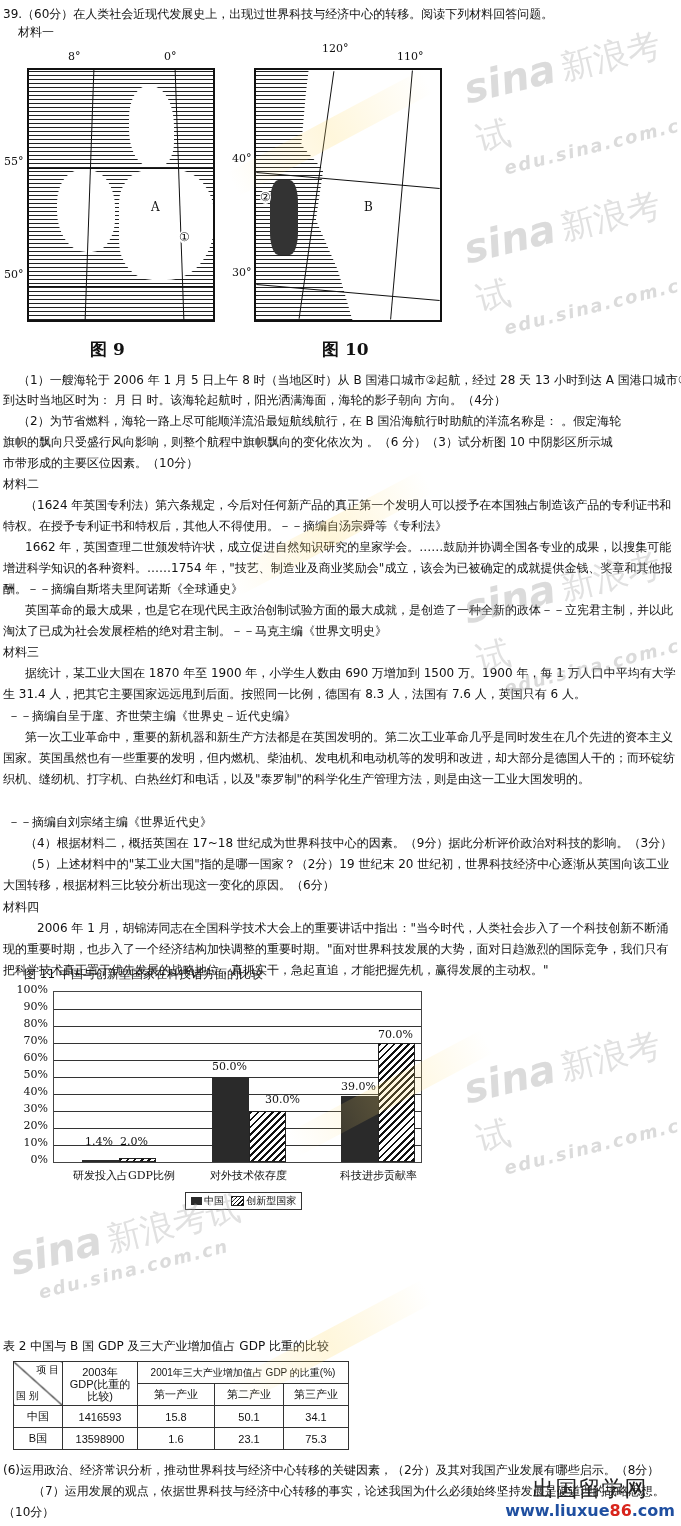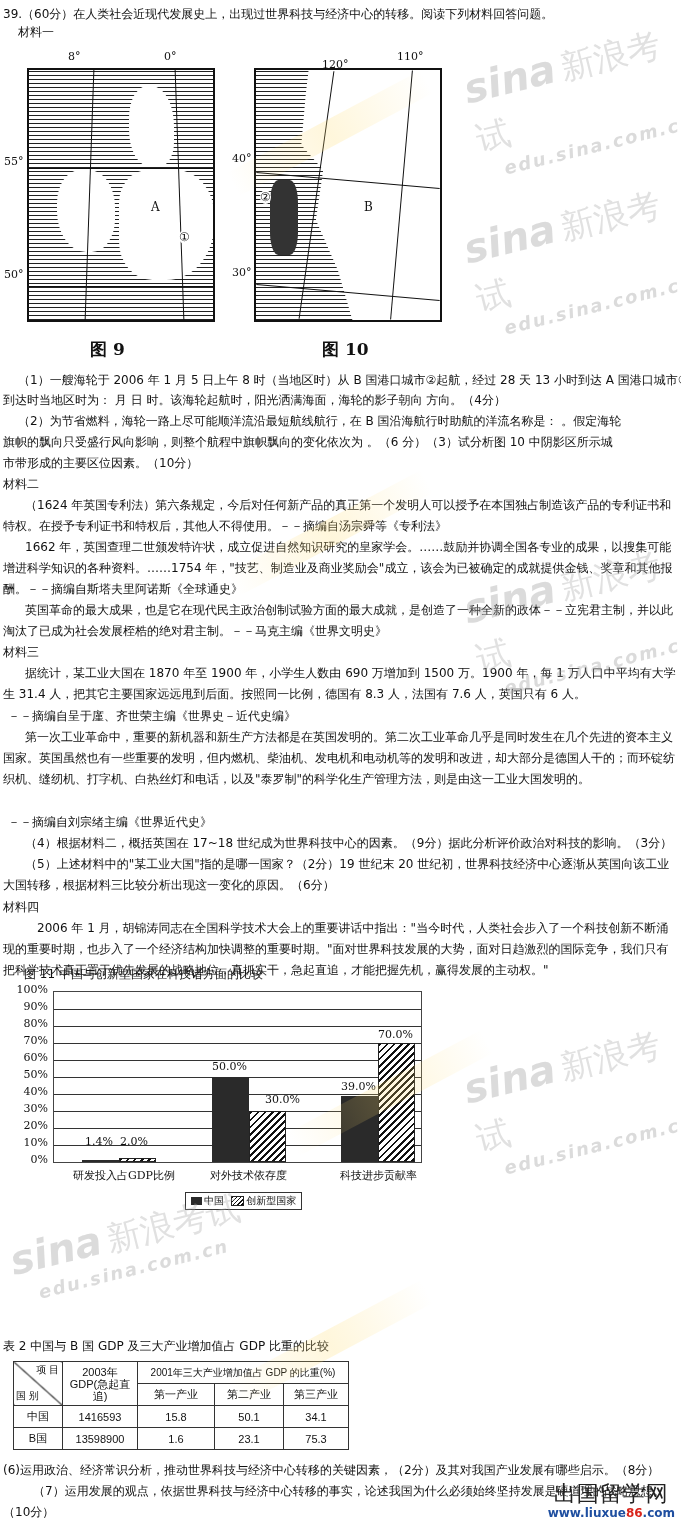--- a/index.html
+++ b/index.html
@@ -31,21 +31,21 @@
   .legend { position:absolute; left:185px; top:1192px; border:1px solid #333; padding:1px 5px; font-size:10px; white-space:nowrap; background:#fff; }
   .legend .sw { display:inline-block; width:11px; height:8px; vertical-align:middle; margin-right:2px; }
   
   table.t2 { position:absolute; left:13px; top:1361px; border-collapse:collapse; font-size:11px; }
   table.t2 td { border:1px solid #333; text-align:center; padding:0 4px; height:21px; font-family:"Liberation Sans",sans-serif; }
   .diag { position:relative; width:48px; height:40px; padding:0 !important; background:linear-gradient(to top right, transparent calc(50% - 1px), #111 50%, transparent calc(50% + 1px)); }
   .diag .tr { position:absolute; right:3px; top:1px; font-size:10px; }
   .diag .bl { position:absolute; left:2px; bottom:2px; font-size:10px; }
   .logo { position:absolute; right:6px; bottom:6px; text-align:center; }
   .logo .big { font-size:22px; color:#222; letter-spacing:1px; line-height:24px; }
-  .logo .url { font-size:12px; font-weight:bold; color:#1f4fa0; }
+  .logo .url { font-size:16px; font-weight:bold; color:#1f4fa0; }
   .logo .url .red { color:#d8251c; }
 </style>
 </head>
 <body>
 
 <div class="line" style="top:4px;left:3px;">39.（60分）在人类社会近现代发展史上，出现过世界科技与经济中心的转移。阅读下列材料回答问题。</div>
 <div class="line" style="top:22px;left:18px;">材料一</div>
 
 <div>
   <div class="tick" style="left:68px;top:50px;">8°</div>
@@ -60,21 +60,21 @@
     <div class="gl" style="left:150px;top:0;width:1px;height:250px;transform:rotate(-2deg);"></div>
     <div class="gl" style="left:0;top:98px;width:184px;height:1px;"></div>
     <div class="gl" style="left:0;top:216px;width:184px;height:1px;"></div>
     <div class="tick" style="left:122px;top:130px;font-size:12px;">A</div>
     <div class="tick" style="left:150px;top:160px;font-size:12px;background:#fff;border-radius:50%;">①</div>
   </div>
   <div class="figcap" style="left:90px;top:338px;">图 9</div>
 </div>
 
 <div>
-  <div class="tick" style="left:322px;top:58px;text-align:right;">120°</div>
+  <div class="tick" style="left:322px;top:42px;text-align:right;">120°</div>
   <div class="tick" style="left:397px;top:50px;">110°</div>
   <div class="tick" style="left:232px;top:152px;">40°</div>
   <div class="tick" style="left:232px;top:266px;">30°</div>
   <div class="map" style="left:254px;top:68px;width:184px;height:250px;">
     <div class="land" style="left:38px;top:0;width:146px;height:250px;clip-path:polygon(10% 0,100% 0,100% 100%,40% 100%,30% 80%,15% 60%,20% 40%,5% 30%,8% 10%);"></div>
     <div style="position:absolute;left:14px;top:110px;width:28px;height:75px;background:#333;border-radius:30%;"></div>
     <div class="gl" style="left:60px;top:0;width:1px;height:250px;transform:rotate(8deg);"></div>
     <div class="gl" style="left:145px;top:0;width:1px;height:250px;transform:rotate(5deg);"></div>
     <div class="gl" style="left:0;top:110px;width:184px;height:1px;transform:rotate(5deg);"></div>
     <div class="gl" style="left:0;top:222px;width:184px;height:1px;transform:rotate(5deg);"></div>
@@ -159,21 +159,21 @@
 </div>
 
 <div class="line" style="top:1336px;left:3px;">表 2  中国与 B 国 GDP 及三大产业增加值占 GDP 比重的比较</div>
 <table class="t2">
   <tbody>
       <tr>
     <td rowspan="2" class="diag">
       <span class="tr">项 目</span>
       <span class="bl">国 别</span>
     </td>
-    <td rowspan="2" style="width:66px;line-height:12px;">2003年 GDP(急起直追)</td>
+    <td rowspan="2" style="width:66px;line-height:12px;">2003年 GDP(比重的比较)</td>
     <td colspan="3" style="font-size:10px;">2001年三大产业增加值占 GDP 的比重(%)</td>
   </tr>
   <tr>
     <td style="width:68px;">第一产业</td>
     <td style="width:60px;">第二产业</td>
     <td style="width:56px;">第三产业</td>
   </tr>
   <tr>
     <td>中国</td>
     <td>1416593</td>

